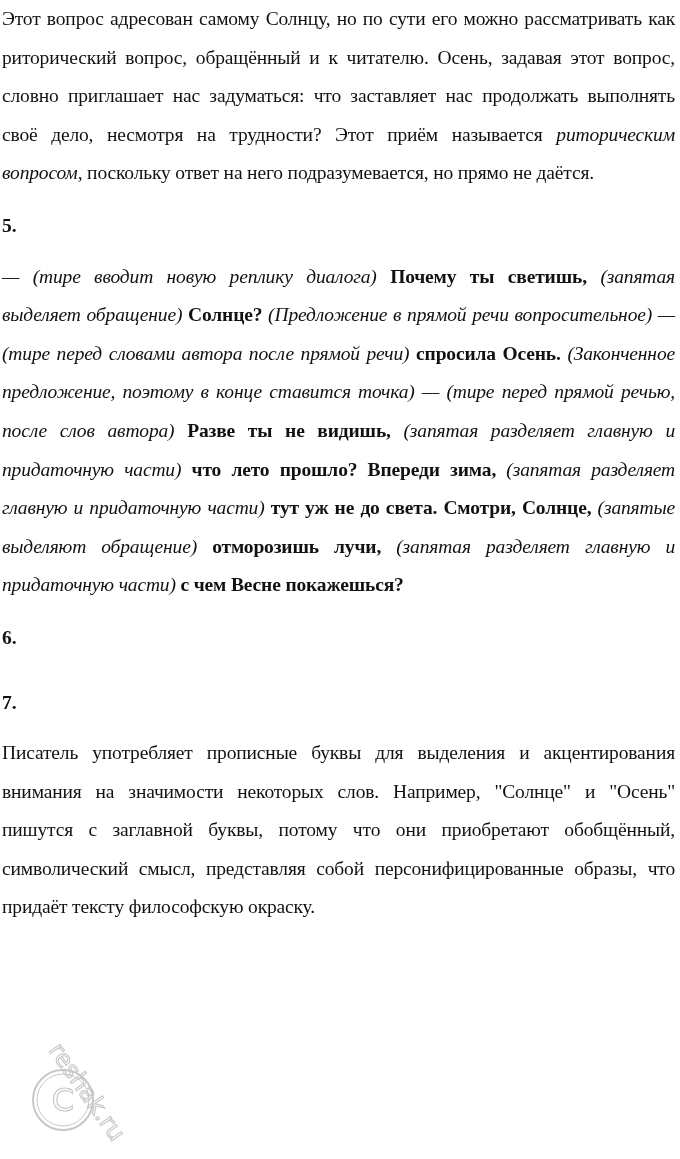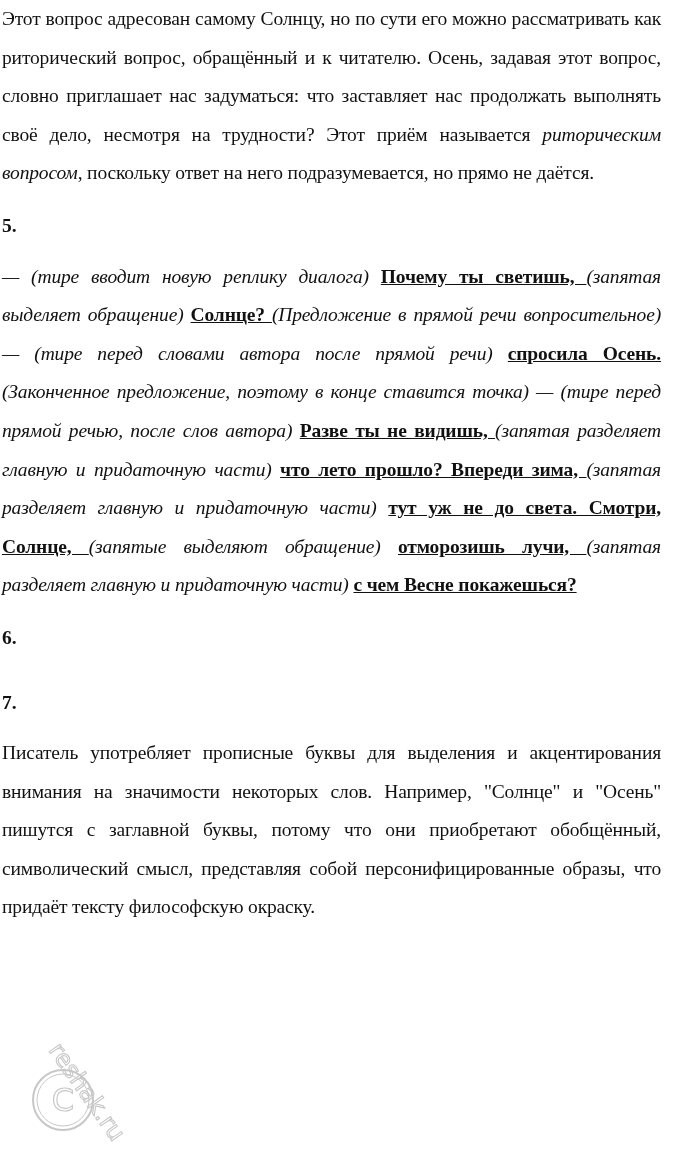--- a/index.html
+++ b/index.html
@@ -13,41 +13,41 @@
       overflow: hidden;
       position: relative;
       font-family: "Liberation Serif", "DejaVu Serif", serif;
       color: #111111;
     }
     .page {
       position: absolute;
       left: 0;
       top: 0;
       width: 680px;
-      padding: 0 19px 0 2px;
+      padding: 0 5px 0 2px;
       box-sizing: border-box;
     }
     p {
       margin: 0;
       font-size: 19.5px;
       line-height: 38.6px;
       text-align: justify;
       text-align-last: left;
       letter-spacing: -0.15px;
     }
     .heading {
       font-weight: bold;
       font-size: 19.5px;
       line-height: 38.6px;
       margin: 0;
     }
     .gap { height: 14px; }
     .gap-sm { height: 12px; }
     i { font-style: italic; }
-    b { font-weight: bold; text-decoration: underline; }
+    b { font-weight: bold; }
     .watermark {
       position: absolute;
       left: 18px;
       top: 1015px;
       width: 140px;
       height: 140px;
       pointer-events: none;
       opacity: 0.55;
     }
   </style>

